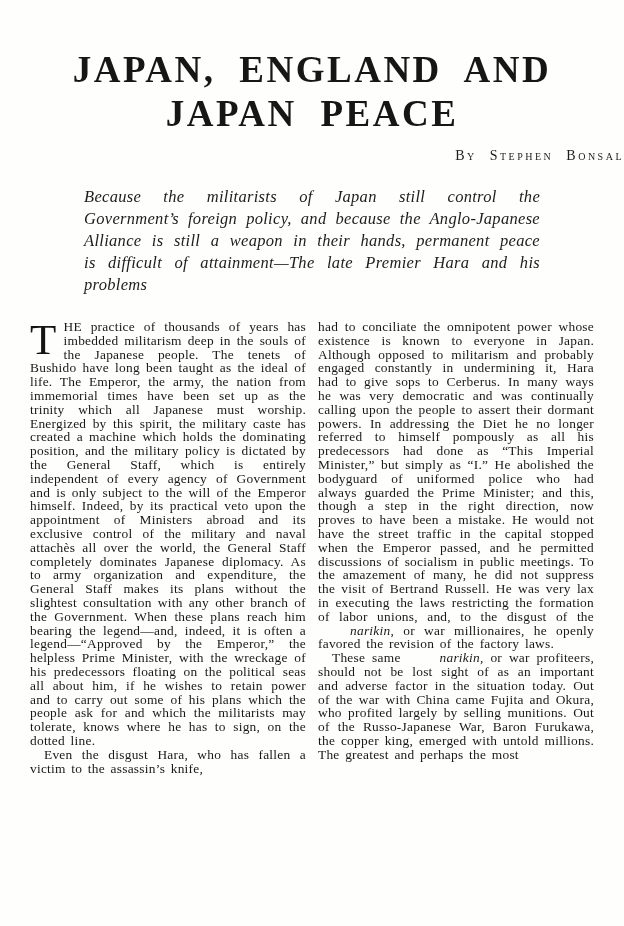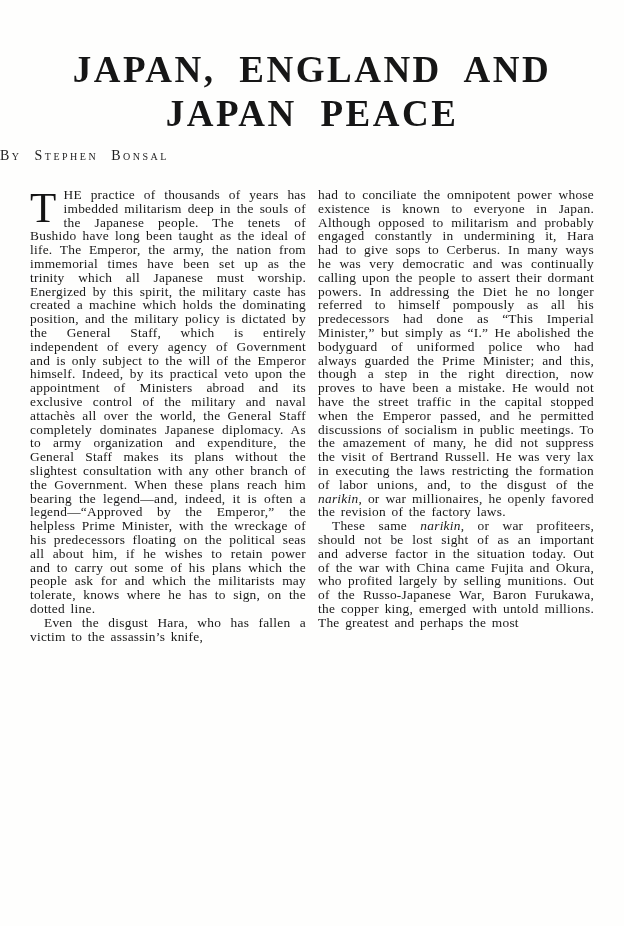--- a/index.html
+++ b/index.html
@@ -25,21 +25,21 @@
     display: block;
     font-size: 37px;
     line-height: 44px;
     font-weight: 700;
     letter-spacing: 2.5px;
     word-spacing: 12px;
     color: #161616;
   }
   .byline {
     margin-top: 12px;
-    text-align: left;
+    text-align: right;
     font-size: 14px;
     font-variant: small-caps;
     letter-spacing: 2.5px;
     word-spacing: 7px;
     color: #1d1d1d;
   }
   .abstract {
     width: 456px;
     margin: 22px auto 0 auto;
     font-style: italic;
@@ -72,35 +72,37 @@
   }
   .dropcap {
     float: left;
     font-size: 43px;
     line-height: 34px;
     padding: 3px 7px 0 0;
     color: #141414;
   }
   .it {
     font-style: italic;
+    margin-left: 32px;
   }
 </style>
 </head>
 <body>
 
 <div class="sheet">
 
   <div class="masthead">
     <h1 style="margin:0; font-weight:700;">
       <span class="title-line">JAPAN, ENGLAND AND</span>
       <span class="title-line">JAPAN PEACE</span>
     </h1>
     <div class="byline">By Stephen Bonsal</div>
   </div>
 
+  <p class="abstract">Because the militarists of Japan still control the Government’s foreign policy, and because the Anglo-Japanese Alliance is still a weapon in their hands, permanent peace is difficult of attainment—The late Premier Hara and his problems</p>
 
   <div class="columns">
 
     <div class="col">
       <p>
         <span class="dropcap">T</span><span>HE practice of thousands of years has imbedded militarism deep in the souls of the Japanese people. The tenets of Bushido have long been taught as the ideal of life. The Emperor, the army, the nation from immemorial times have been set up as the trinity which all Japanese must worship. Energized by this spirit, the military caste has created a machine which holds the dominating position, and the military policy is dictated by the General Staff, which is entirely independent of every agency of Government and is only subject to the will of the Emperor himself. Indeed, by its practical veto upon the appointment of Ministers abroad and its exclusive control of the military and naval attachès all over the world, the General Staff completely dominates Japanese diplomacy. As to army organization and expenditure, the General Staff makes its plans without the slightest consultation with any other branch of the Government. When these plans reach him bearing the legend—and, indeed, it is often a legend—“Approved by the Emperor,” the helpless Prime Minister, with the wreckage of his predecessors floating on the political seas all about him, if he wishes to retain power and to carry out some of his plans which the people ask for and which the militarists may tolerate, knows where he has to sign, on the dotted line.</span>
       </p>
       <p class="indent">Even the disgust Hara, who has fallen a victim to the assassin’s knife,</p>
     </div>
 

